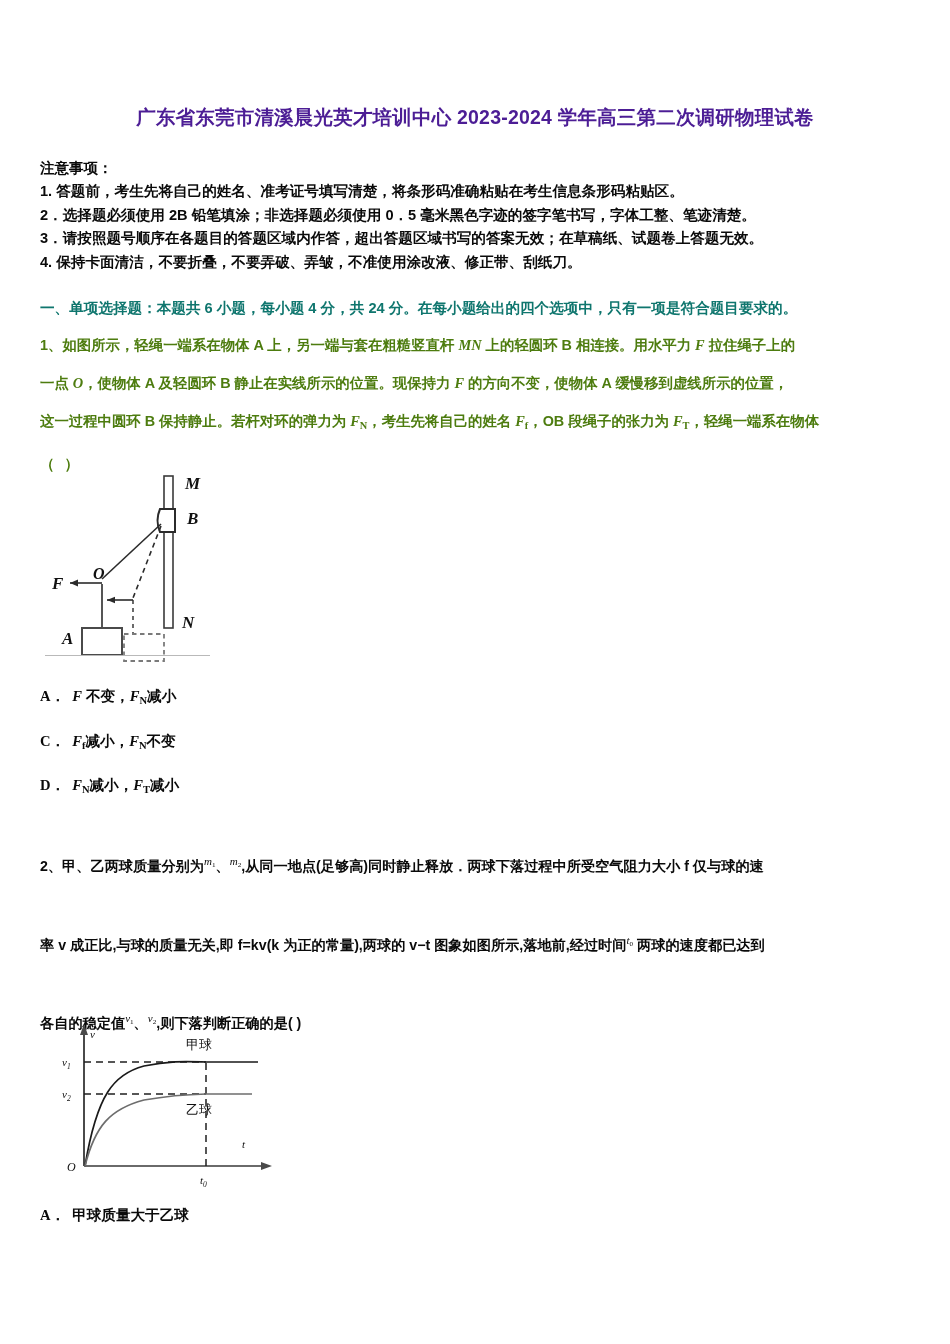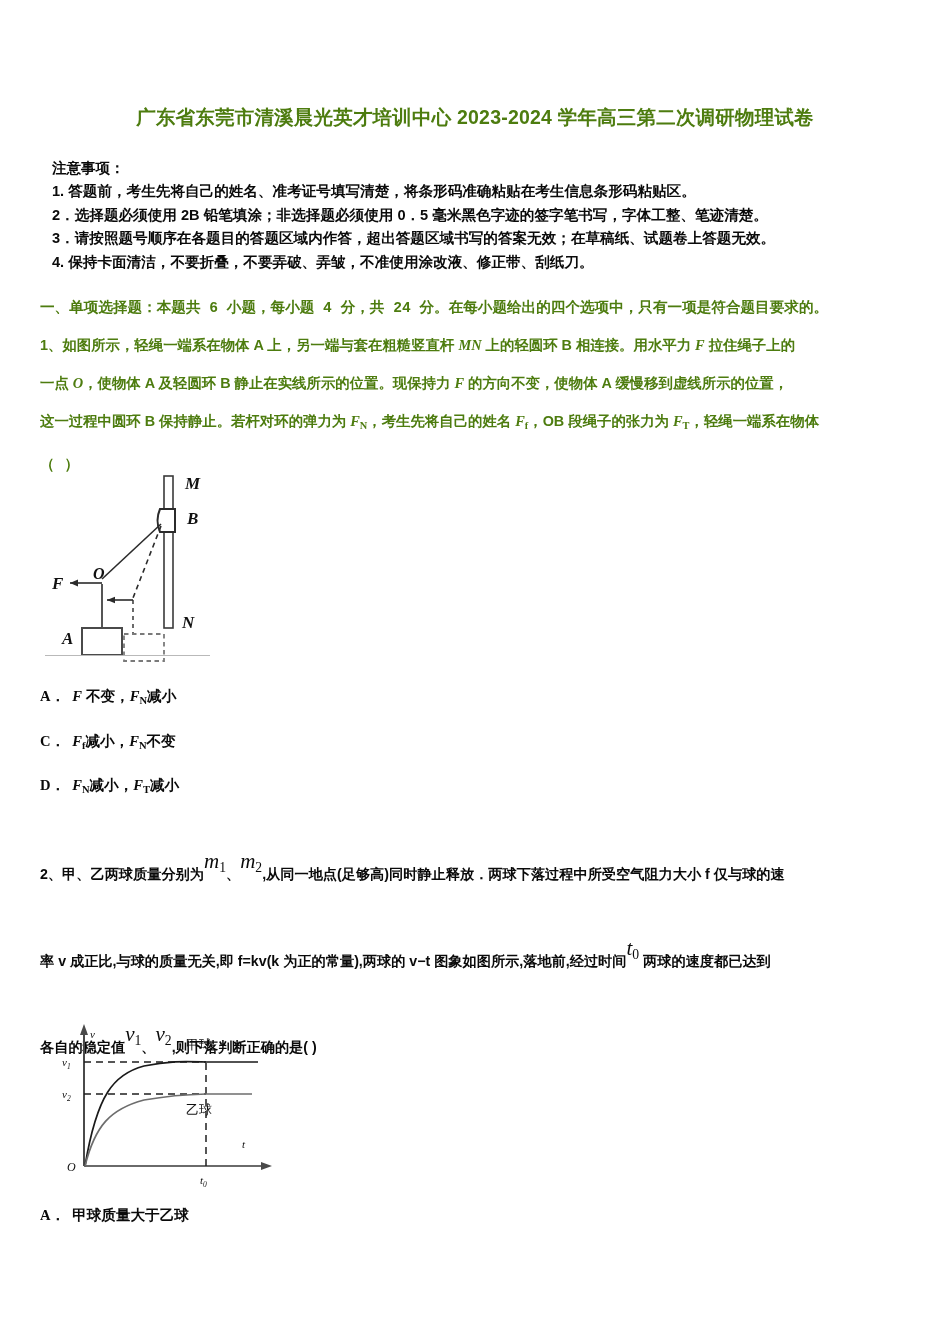--- a/index.html
+++ b/index.html
@@ -24,25 +24,25 @@
   .doc-title {
     position: absolute;
     left: 0;
     right: 0;
     top: 104px;
     text-align: center;
     font-family: "Liberation Sans", "DejaVu Sans", sans-serif;
     font-weight: bold;
     font-size: 19.5px;
     letter-spacing: 0.2px;
-    color: #4d7c0f;
+    color: #4c1d95;
   }
   .notes {
     position: absolute;
-    left: 52px;
+    left: 40px;
     top: 157px;
     width: 875px;
   }
   .notes-heading {
     font-family: "Liberation Sans", "DejaVu Sans", sans-serif;
     font-weight: bold;
     font-size: 14.5px;
     line-height: 23px;
     color: #0a0a0a;
   }
@@ -52,25 +52,25 @@
     font-size: 14.6px;
     line-height: 23.5px;
     color: #0a0a0a;
     white-space: nowrap;
   }
   .section-head {
     position: absolute;
     left: 40px;
     top: 297px;
     width: 880px;
-    font-family: Liberation Mono, monospace;
+    font-family: Liberation Sans, sans-serif;
     font-weight: bold;
     font-size: 14.6px;
     line-height: 22px;
-    color: #4d7c0f;
+    color: #0f766e;
     white-space: nowrap;
   }
   .q1-body {
     position: absolute;
     left: 40px;
     top: 326px;
     width: 880px;
     font-family: "Liberation Sans", "DejaVu Sans", sans-serif;
     font-weight: bold;
     font-size: 14.4px;
@@ -150,21 +150,21 @@
     color: #0a0a0a;
   }
   .q2-body .ln {
     line-height: 74px;
     white-space: nowrap;
   }
   .mfrac-sup {
     font-family: "Liberation Serif", "DejaVu Serif", serif;
     font-style: italic;
     font-weight: normal;
-    font-size: 21px;
+    font-size: 11px;
     vertical-align: 0.5em;
   }
   .mfrac-sup .s {
     font-size: 0.65em;
     vertical-align: -0.3em;
     font-style: normal;
   }
 
   
   .fig2 {

